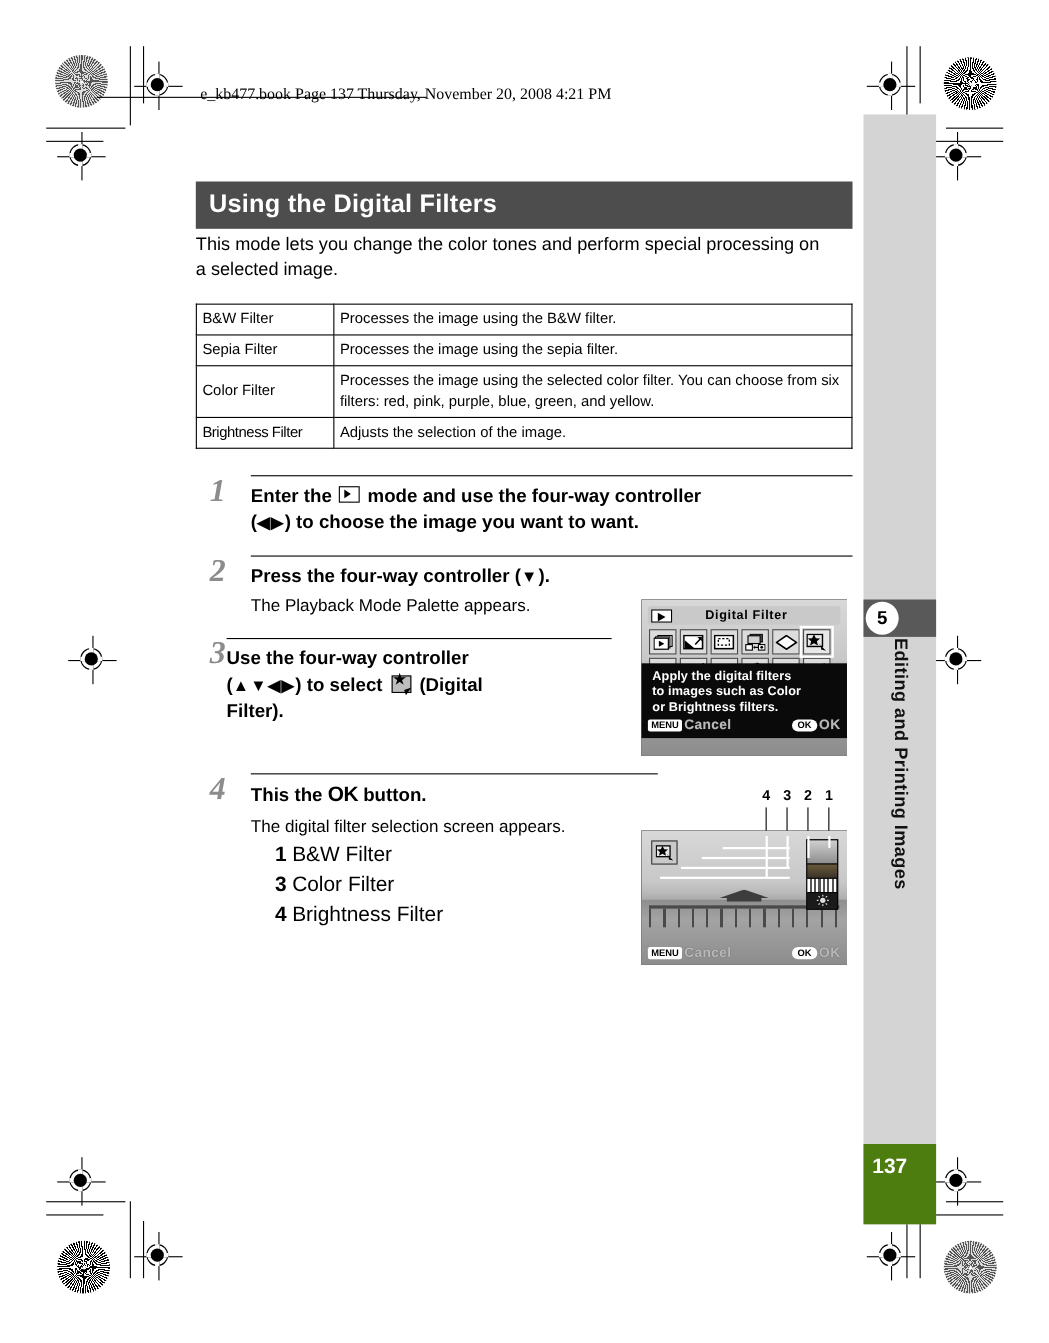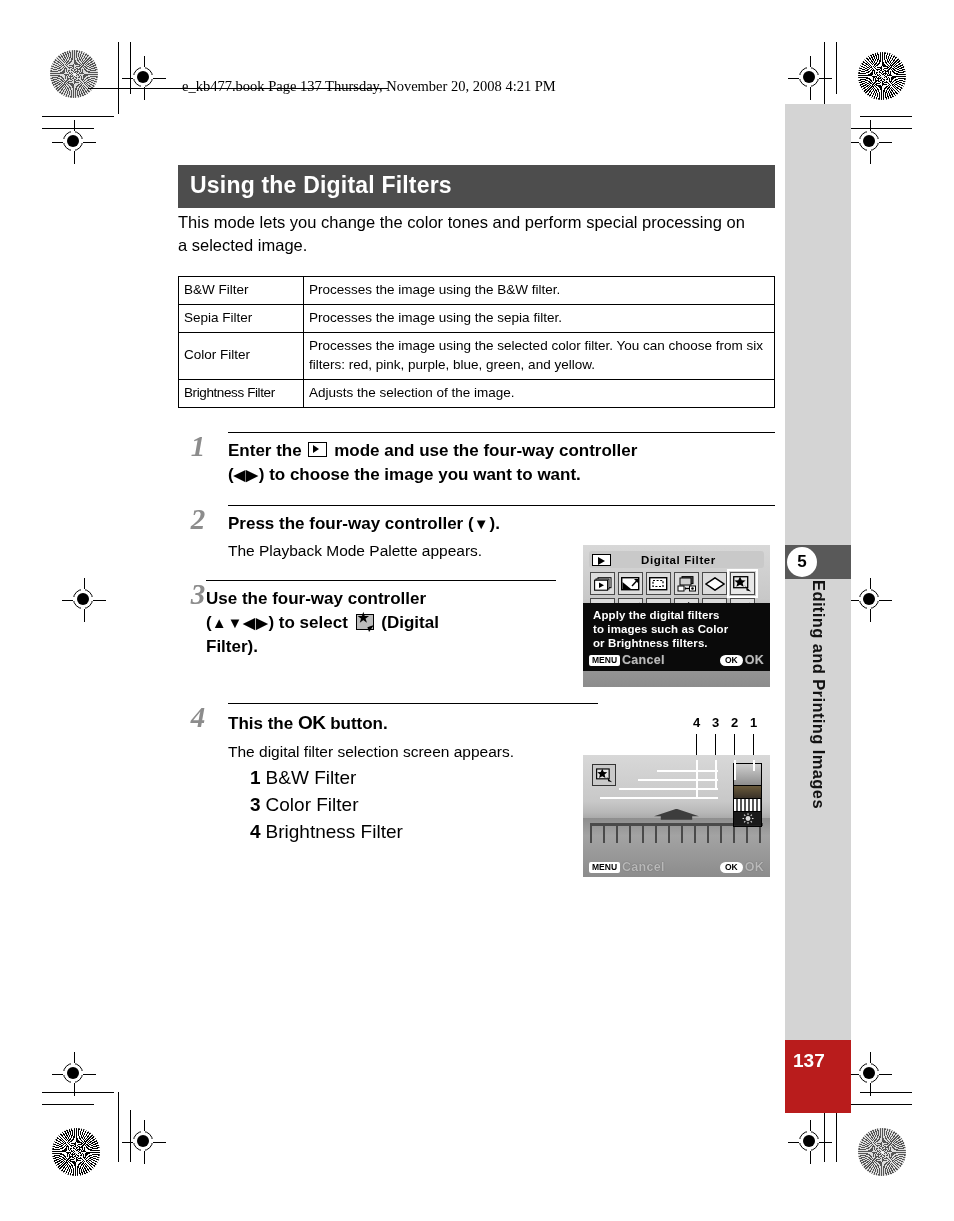--- a/index.html
+++ b/index.html
@@ -46,21 +46,21 @@
   .tabnum{position:absolute;left:787px;top:547px;width:30px;height:30px;border-radius:50%;background:#fff;
      display:flex;align-items:center;justify-content:center;font-size:17px;font-weight:bold;color:#000;}
   .tabtext{
     position:absolute;left:785px;top:580px;width:66px;height:330px;
     display:flex;align-items:flex-start;justify-content:center;
   }
   .tabtext span{
     writing-mode:vertical-rl;font-size:16.5px;font-weight:bold;color:#111;
     letter-spacing:0.4px;white-space:nowrap;
   }
-  .pagebox{position:absolute;left:785px;top:1040px;width:66px;height:73px;background:#b91c1c;
+  .pagebox{position:absolute;left:785px;top:1040px;width:66px;height:73px;background:#4d7c0f;
       color:#fff;font-size:19px;font-weight:bold;display:flex;align-items:flex-start;justify-content:flex-start;
       padding:10px 0 0 8px;box-sizing:border-box;}
 
   
   .content{position:absolute;left:178px;top:165px;width:597px;}
 
   .sectionbar{
     background:#4d4d4d;color:#fff;font-size:23px;font-weight:bold;
     padding:7px 12px 9px 12px;box-sizing:border-box;width:597px;
     letter-spacing:0.2px;

